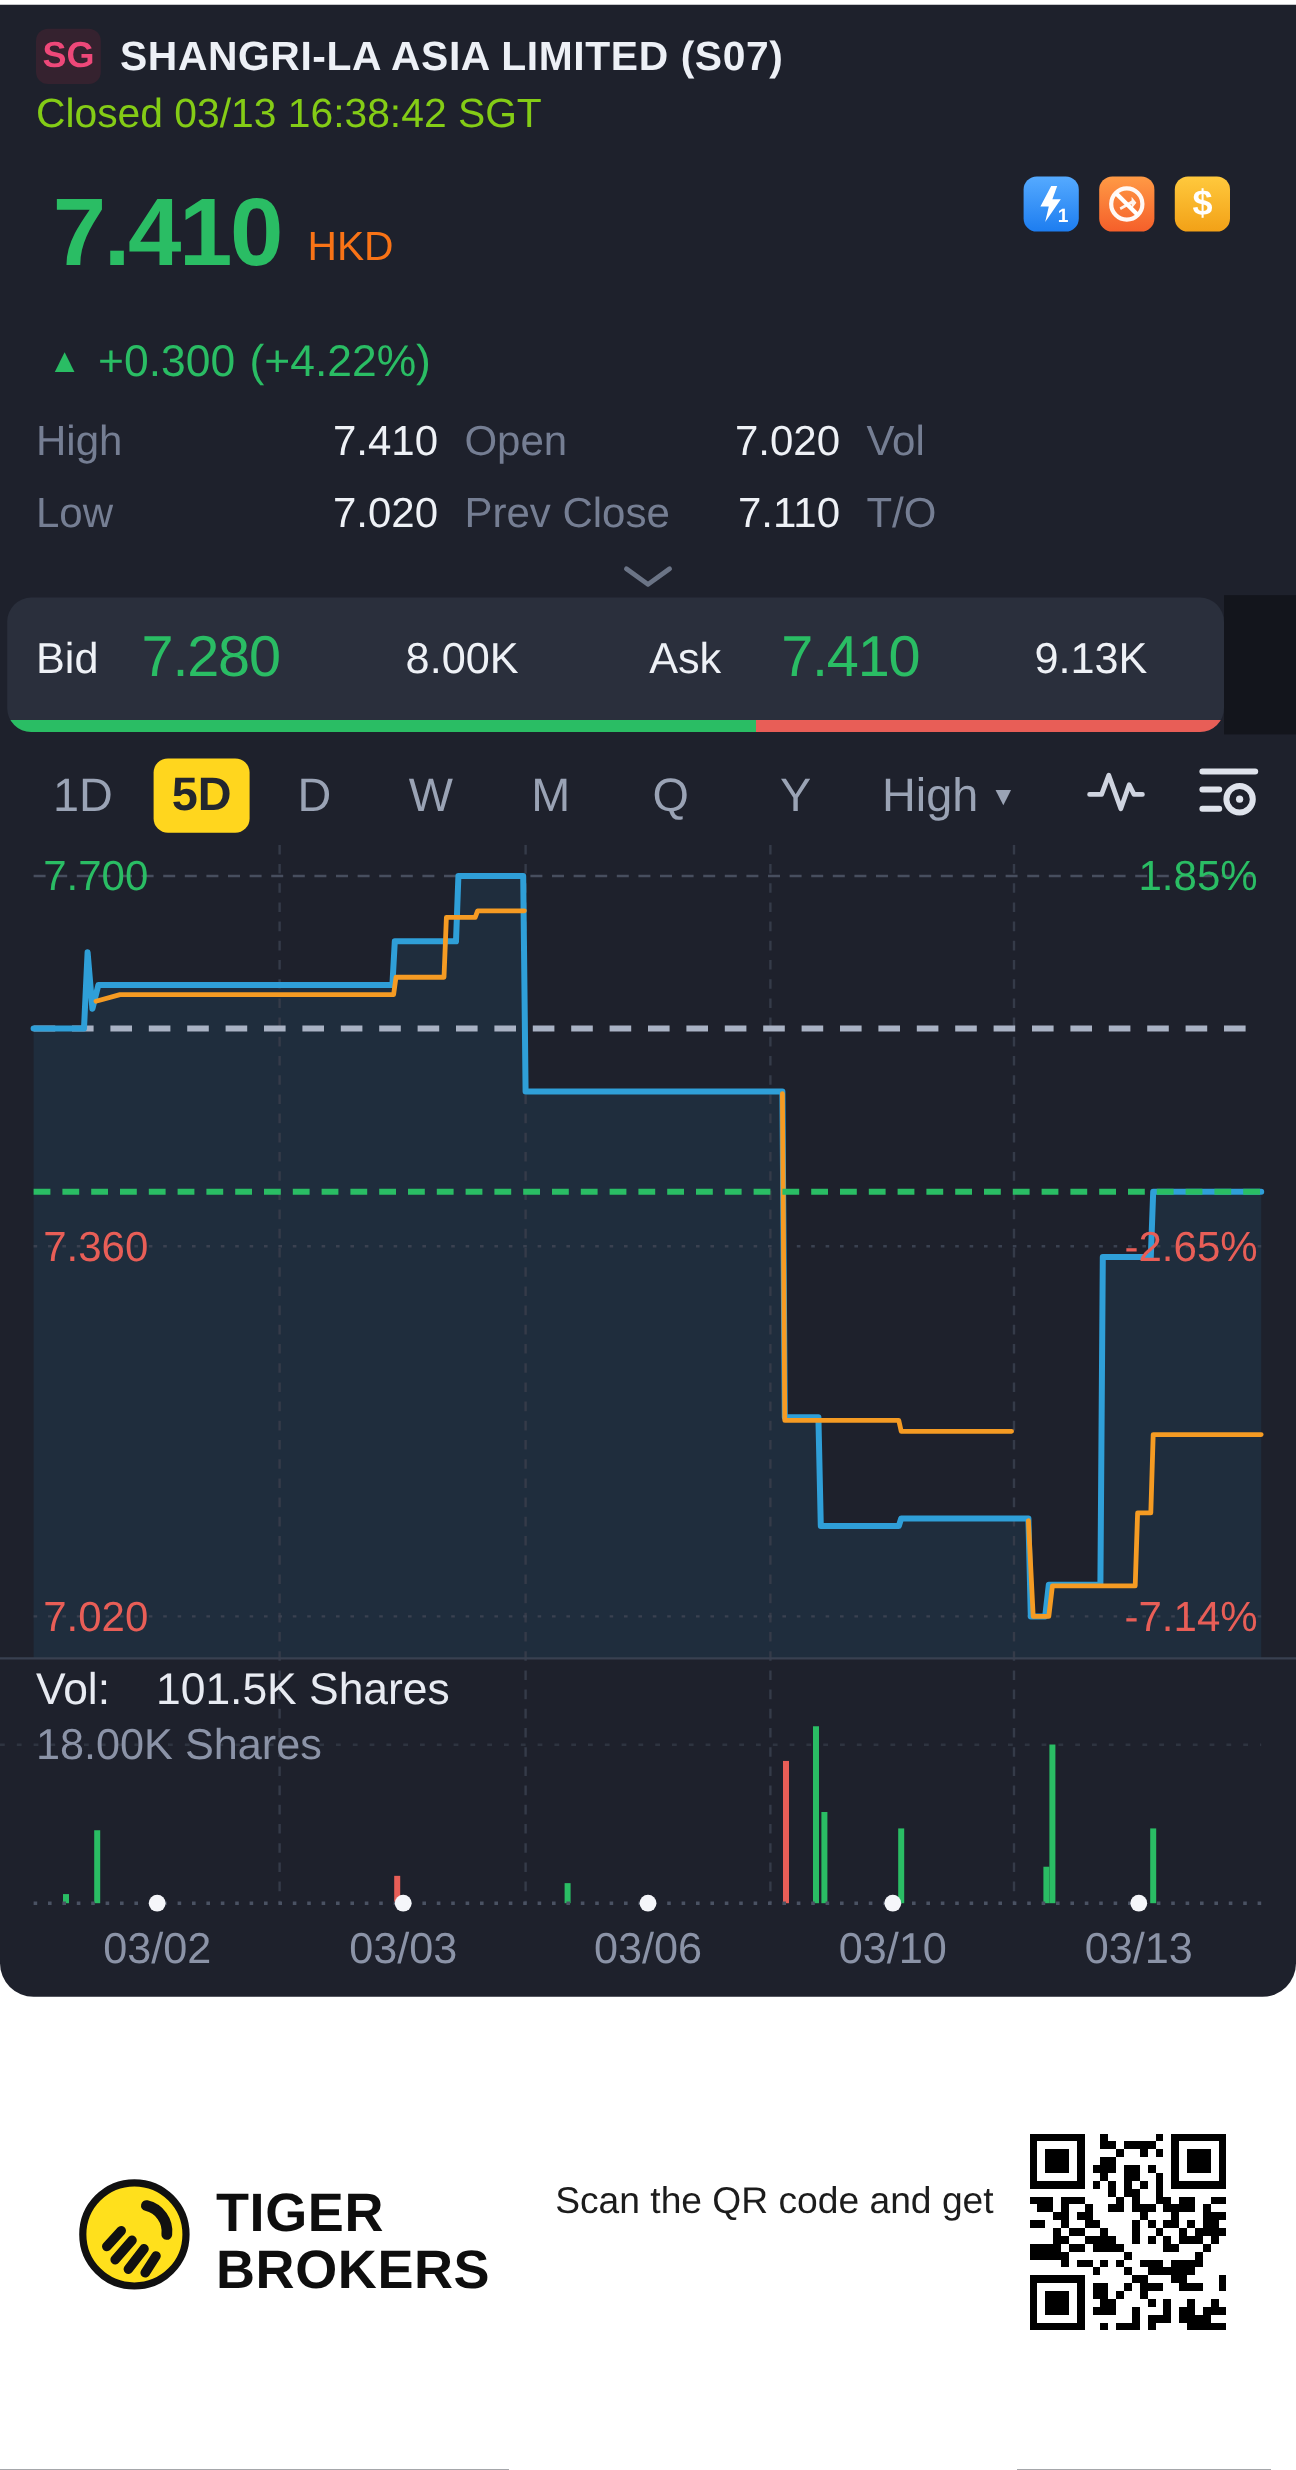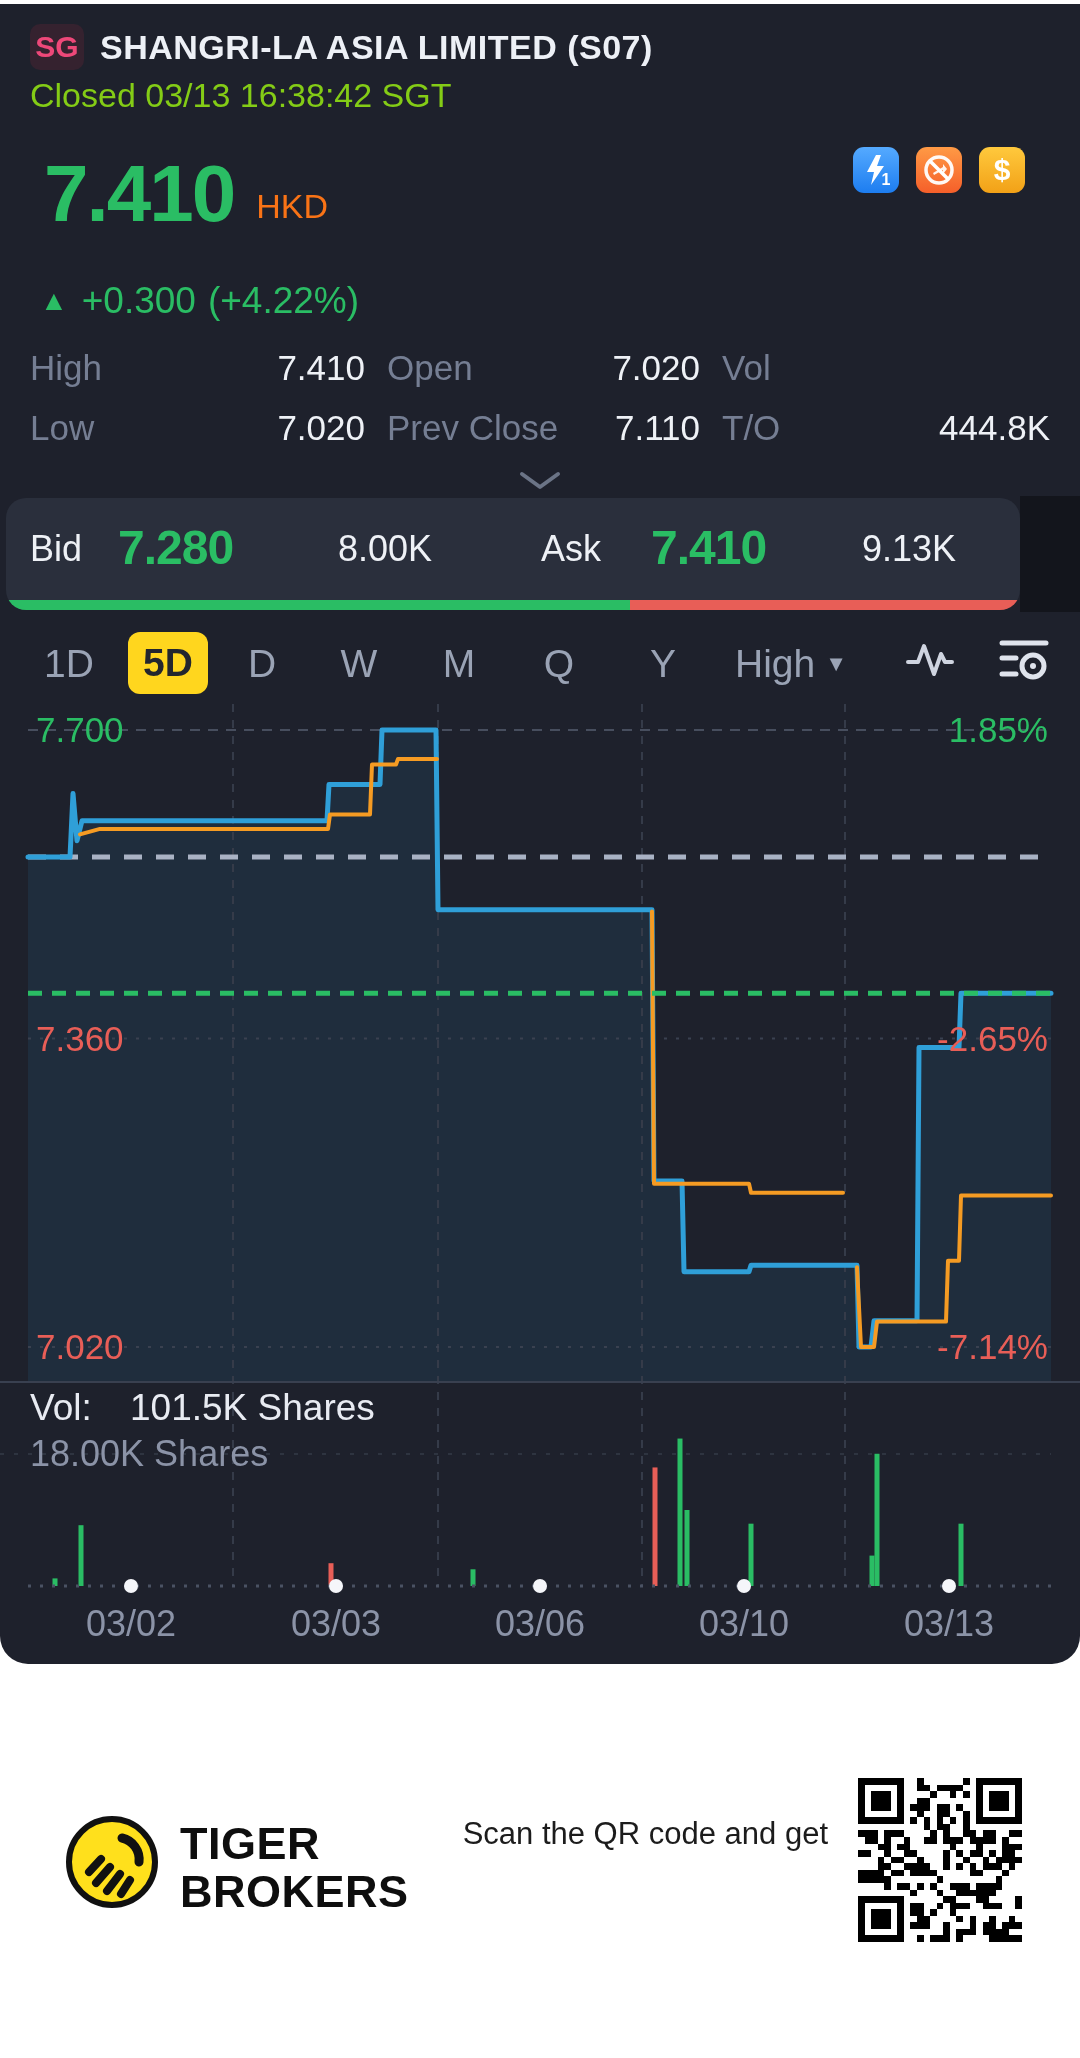--- a/index.html
+++ b/index.html
@@ -33,21 +33,21 @@
   .stat-row .lbl{position:absolute;color:#757e93;}
   .stat-row .val{position:absolute;text-align:right;color:#eef1f6;}
   .l1{left:0;} .v1{left:0;width:335px;}
   .l2{left:357px;} .v2{left:357px;width:313px;}
   .l3{left:692px;} .v3{left:692px;width:328px;}
   .chev{left:518px;top:466px;}
   
   .bid-panel{left:6px;top:494px;width:1014px;height:112px;background:#2a2f3c;border-radius:20px;overflow:hidden;text-align:center;}
   .bp-inner{position:absolute;left:0;top:0;right:0;height:100px;}
   .bp-inner span{position:absolute;top:30px;font-size:36px;color:#eef1f6;}
-  .bp-price{font-size:48px !important;font-weight:700;color:var(--up) !important;top:22px !important;letter-spacing:-1px;}
+  .bp-price{font-size:48px !important;font-weight:400;color:var(--up) !important;top:22px !important;letter-spacing:-1px;}
   .ratio{position:absolute;left:0;right:0;bottom:0;height:10px;display:flex;}
   .ratio .g{background:var(--up);}
   .ratio .r{background:var(--down);flex:1;}
   .dark-strip{left:1020px;top:492px;width:60px;height:116px;background:#13151c;}
   
   .tabs{left:0;top:610px;width:1080px;height:90px;}
   .tab{position:absolute;top:28px;transform:translateX(-50%);font-size:39px;color:#9aa3b5;}
   .chip{position:absolute;left:128px;top:18px;width:80px;height:62px;border-radius:12px;background:var(--chip);
         display:flex;align-items:center;justify-content:center;font-size:39px;font-weight:700;color:#23262e;}
   .more{position:absolute;left:735px;top:28px;font-size:39px;color:#9aa3b5;display:flex;align-items:center;}
@@ -107,21 +107,20 @@
     <span class="lbl l2">Open</span>
     <span class="val v2">7.020</span>
     <span class="lbl l3">Vol</span>
   </div>
   <div class="abs stat-row" style="top:404px">
     <span class="lbl l1">Low</span>
     <span class="val v1">7.020</span>
     <span class="lbl l2">Prev Close</span>
     <span class="val v2">7.110</span>
     <span class="lbl l3">T/O</span>
-    <span class="val v3">444.8K</span>
   </div>
 
   <div class="abs chev">
     <svg width="44" height="22" viewBox="0 0 44 22">
       <polyline points="4,4 22,17 40,4" fill="none" stroke="#6b7486" stroke-width="4" stroke-linecap="round" stroke-linejoin="round"></polyline>
     </svg>
   </div>
 
   <div class="abs dark-strip"></div>
   <div class="abs bid-panel">

